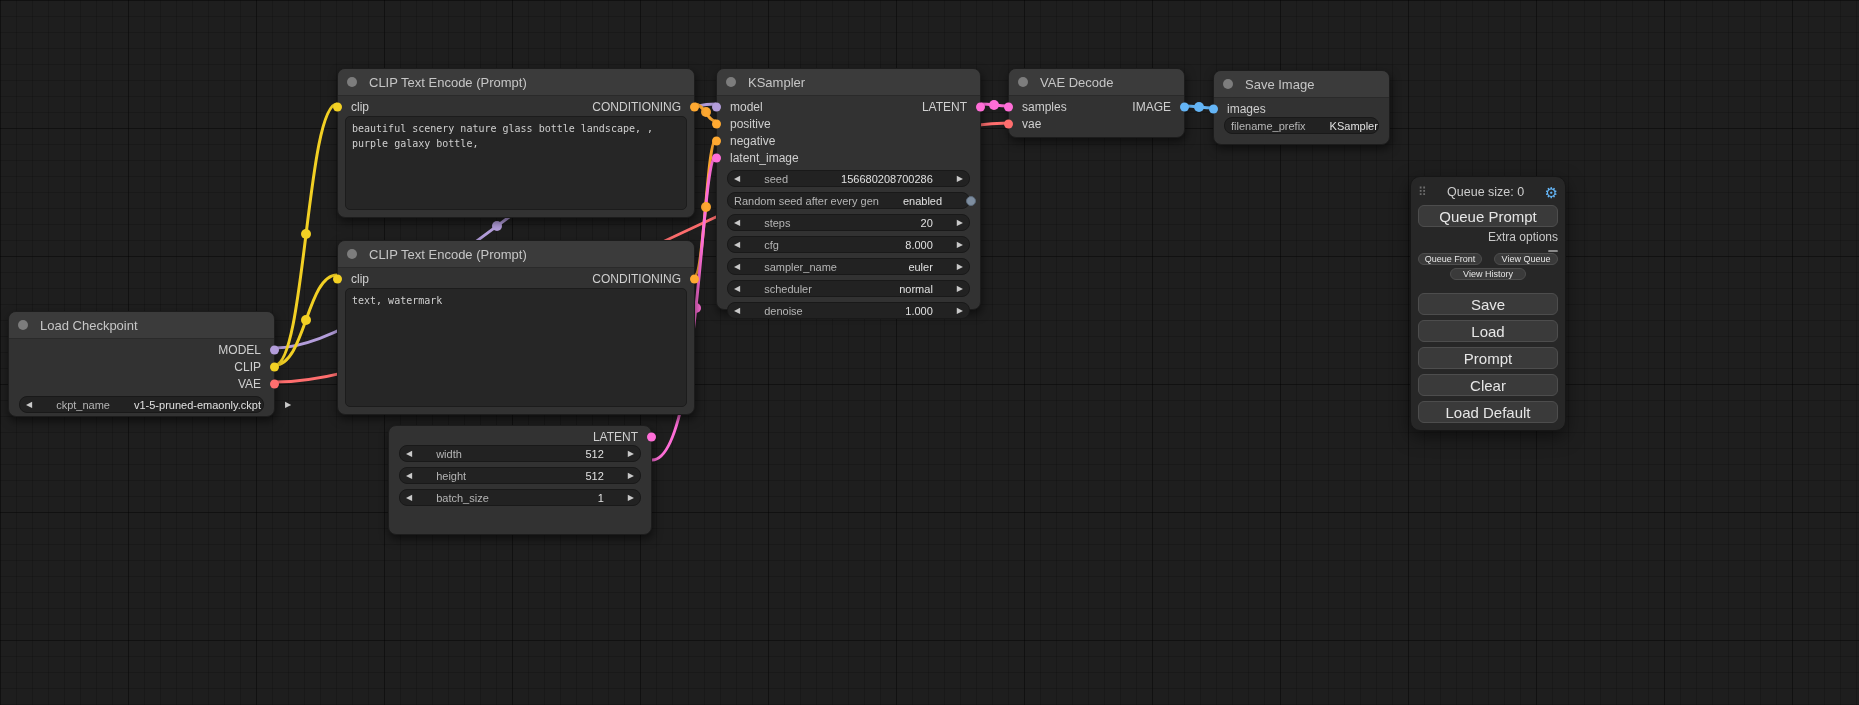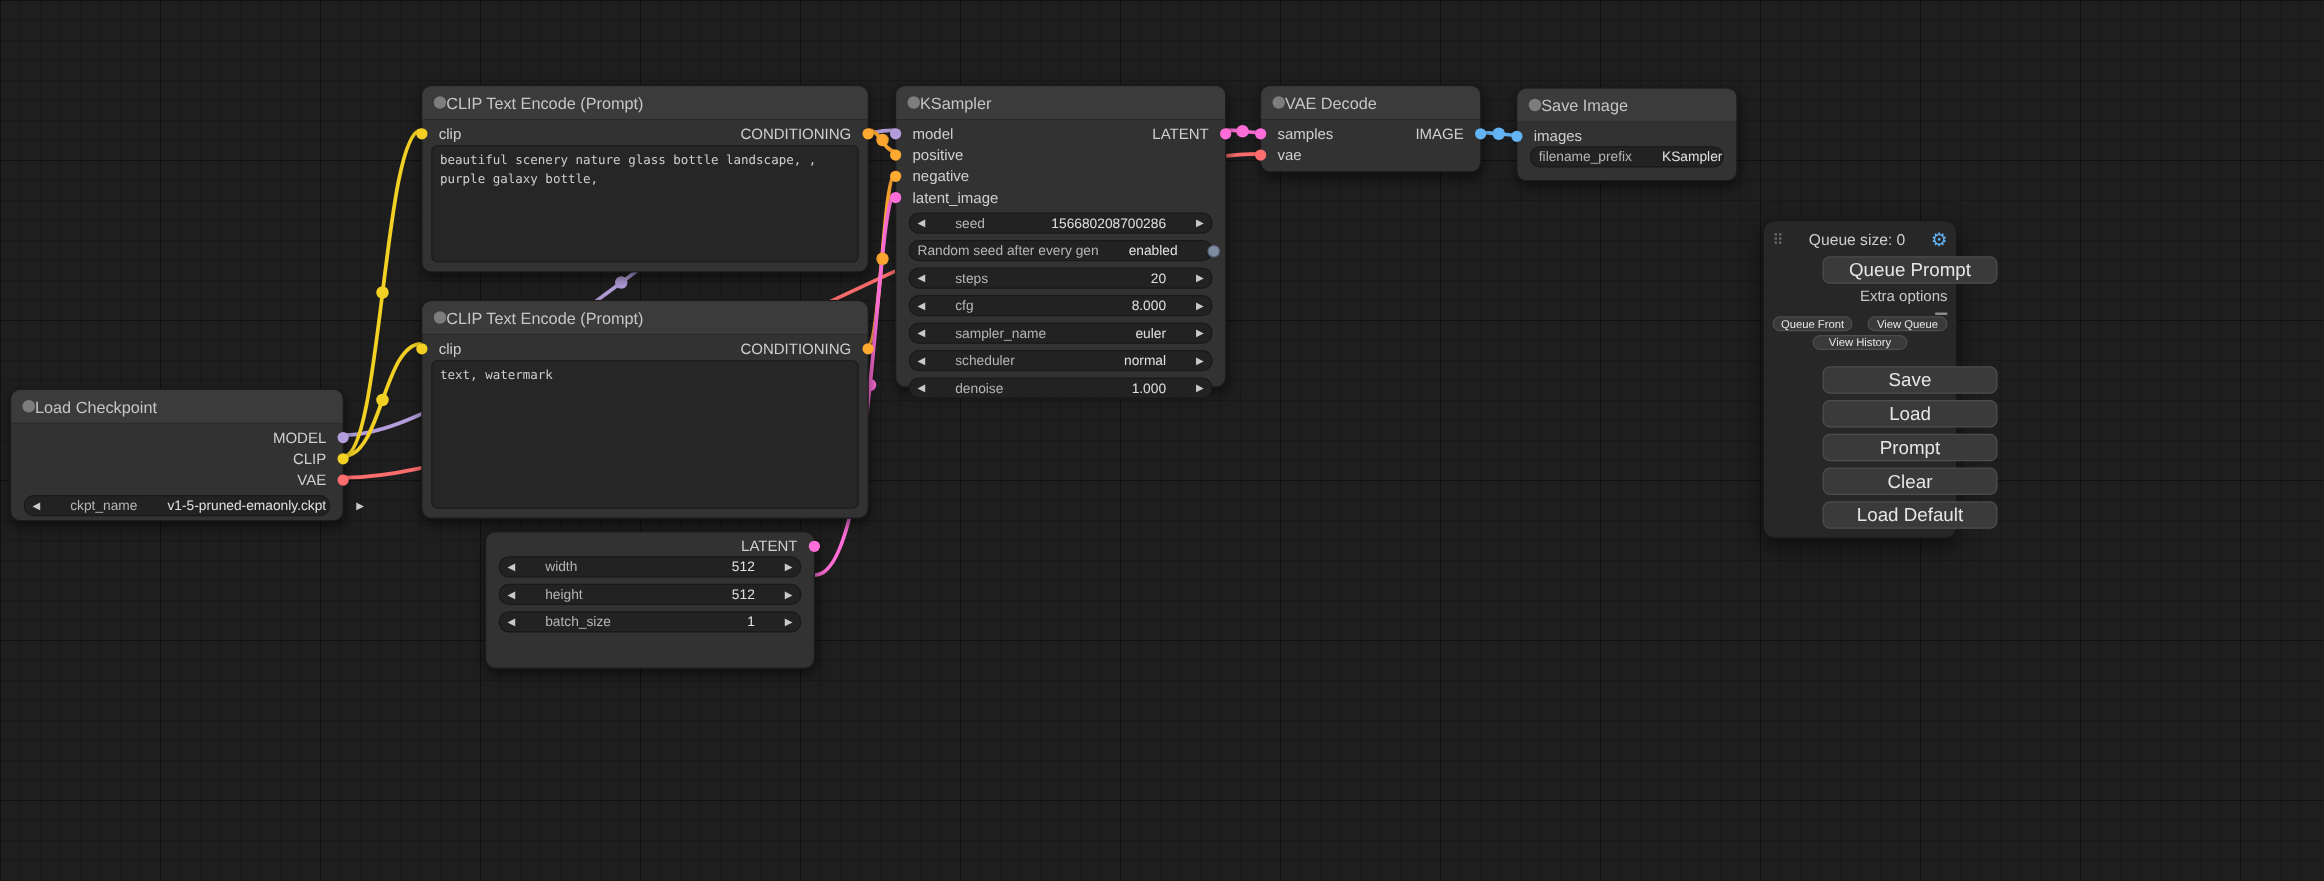--- a/index.html
+++ b/index.html
@@ -13,21 +13,21 @@
     font-family:"Liberation Sans",sans-serif;}
   svg.links{position:absolute;left:0;top:0;z-index:1;}
   svg.links path{fill:none;stroke-width:3;stroke-linecap:round;}
   .w-model{stroke:#b39ddb}.w-clip{stroke:#f2d024}.w-vae{stroke:#ff6e6e}
   .w-cond{stroke:#ffa931}.w-latent{stroke:#ff6ed8}.w-image{stroke:#64b5f6}
   .d-model{fill:#b39ddb}.d-clip{fill:#f2d024}.d-vae{fill:#ff6e6e}
   .d-cond{fill:#ffa931}.d-latent{fill:#ff6ed8}.d-image{fill:#64b5f6}
 
   .node{position:absolute;z-index:2;background:#323232;border:1px solid #1c1c1c;border-radius:8px;
     box-shadow:1px 4px 10px rgba(0,0,0,.55);box-sizing:border-box;}
-  .node-header{height:26px;display:flex;align-items:center;gap:0;padding:0 9px;background:#3b3b3b;
+  .node-header{height:26px;display:flex;align-items:center;gap:12px;padding:0 9px;background:#3b3b3b;
     border-radius:7px 7px 0 0;border-bottom:1px solid #2a2a2a;}
   .collapse-dot{width:10px;height:10px;border-radius:50%;background:#7d7d7d;flex:0 0 auto;}
   .node-title{font-size:13px;color:#c6c6c6;white-space:nowrap;}
   .slots{padding-top:2px;}
   .srow{position:relative;height:17px;display:flex;align-items:center;justify-content:space-between;padding:0 13px;}
   .srow.only-in{justify-content:flex-start;}
   .srow.only-out{justify-content:flex-end;}
   .slot-label{font-size:12px;color:#cfcfcf;}
   .port{position:absolute;width:9px;height:9px;border-radius:50%;top:50%;transform:translateY(-50%);}
   .port.in{left:-5px;}
@@ -48,21 +48,21 @@
     color:#cfcfcf;white-space:pre-wrap;overflow:hidden;box-sizing:border-box;}
 
   .queue-panel{position:absolute;left:1410px;top:176px;width:156px;z-index:3;background:#272727;
     border:1px solid #161616;border-radius:10px;box-shadow:0 6px 18px rgba(0,0,0,.5);padding:7px;box-sizing:border-box;}
   .qp-head{display:flex;align-items:center;justify-content:space-between;height:16px;}
   .drag-handle{color:#6d6d6d;font-size:12px;cursor:grab;line-height:1;}
   .queue-size{font-size:12.5px;color:#cdcdcd;}
   .gear{color:#64b5f6;font-size:15px;cursor:pointer;line-height:1;}
   .qp-btn{display:flex;align-items:center;justify-content:center;background:#3a3a3a;border:1px solid #4d4d4d;
     border-radius:6px;color:#e6e6e6;cursor:pointer;box-sizing:border-box;}
-  .btn-lg{height:22px;font-size:15px;margin-top:5px;width:100%;margin-left:40px;}
+  .btn-lg{height:22px;font-size:15px;margin-top:5px;width:100%;}
   .extra-row{display:flex;align-items:flex-end;justify-content:center;gap:6px;margin-top:8px;height:12px;flex-direction:column;}
   .extra-label{font-size:12px;color:#c9c9c9;}
   .checkbox{width:10px;height:10px;background:#f1f1f1;border:1px solid #8a8a8a;border-radius:2px;cursor:pointer;box-sizing:border-box;}
   .pill-row{display:flex;gap:12px;margin-top:6px;}
   .btn-sm{height:12px;font-size:9px;border-radius:7px;flex:1;padding:0 2px;}
   .vh-row{display:flex;justify-content:center;margin-top:3px;}
   .btn-vh{height:12px;font-size:9px;border-radius:7px;width:76px;}
   .menu-gap{height:8px;}
 </style>
 </head>

